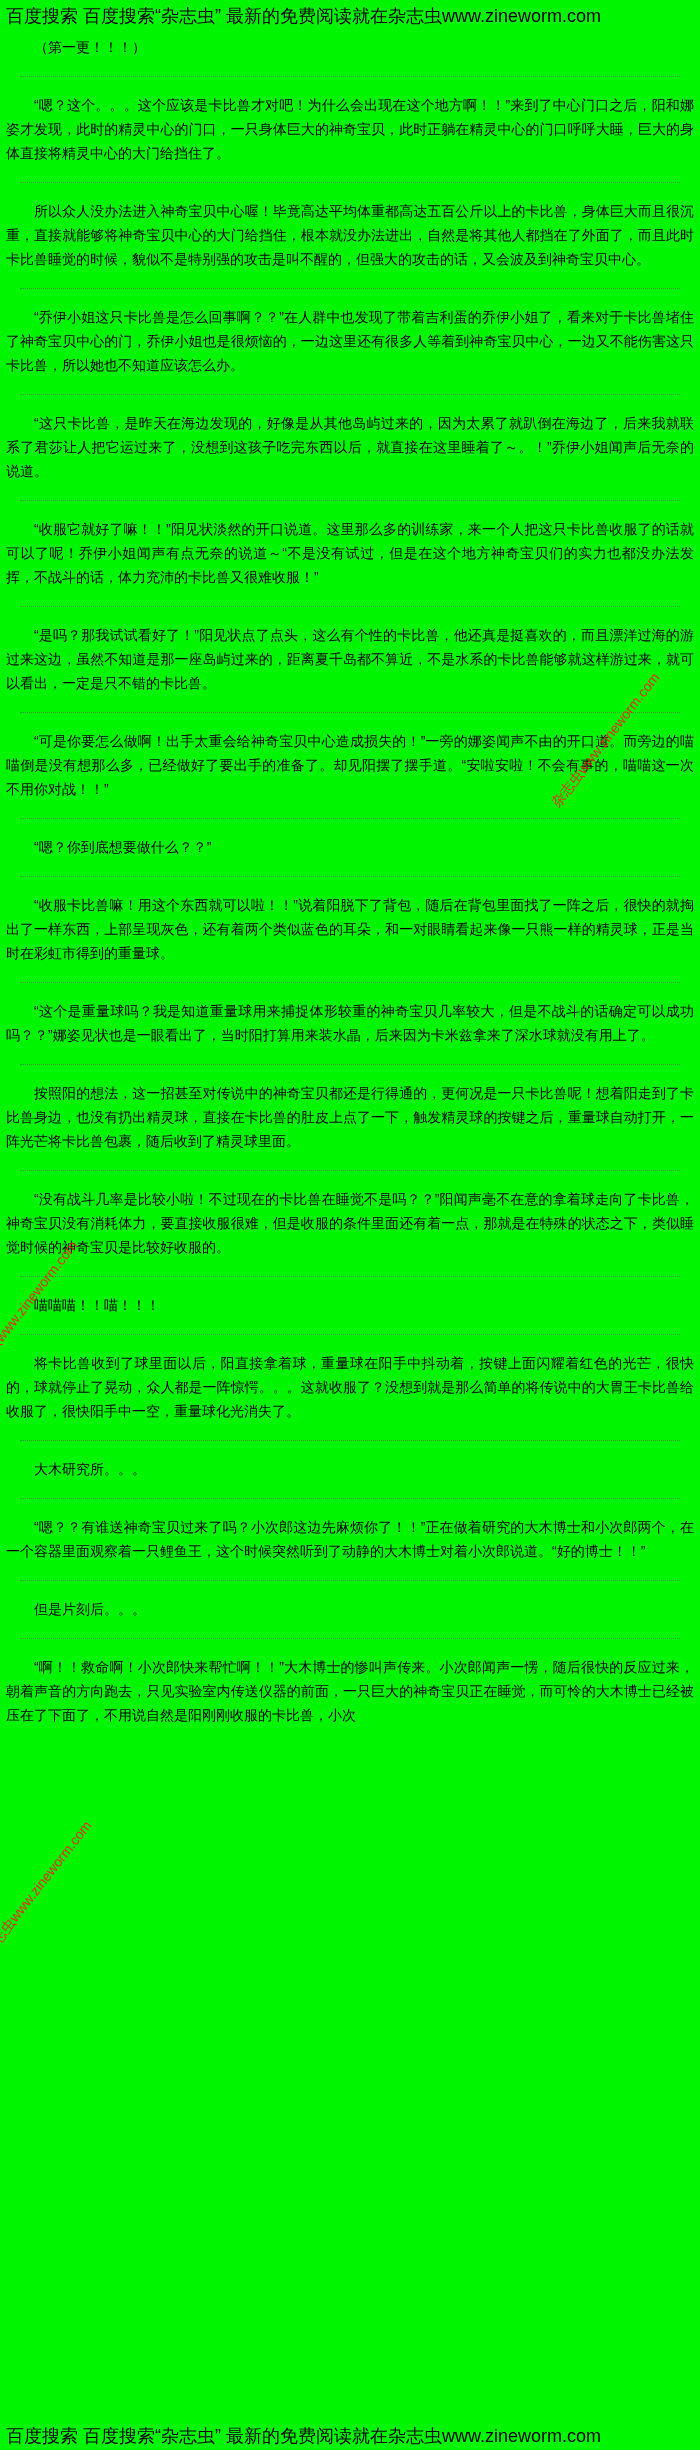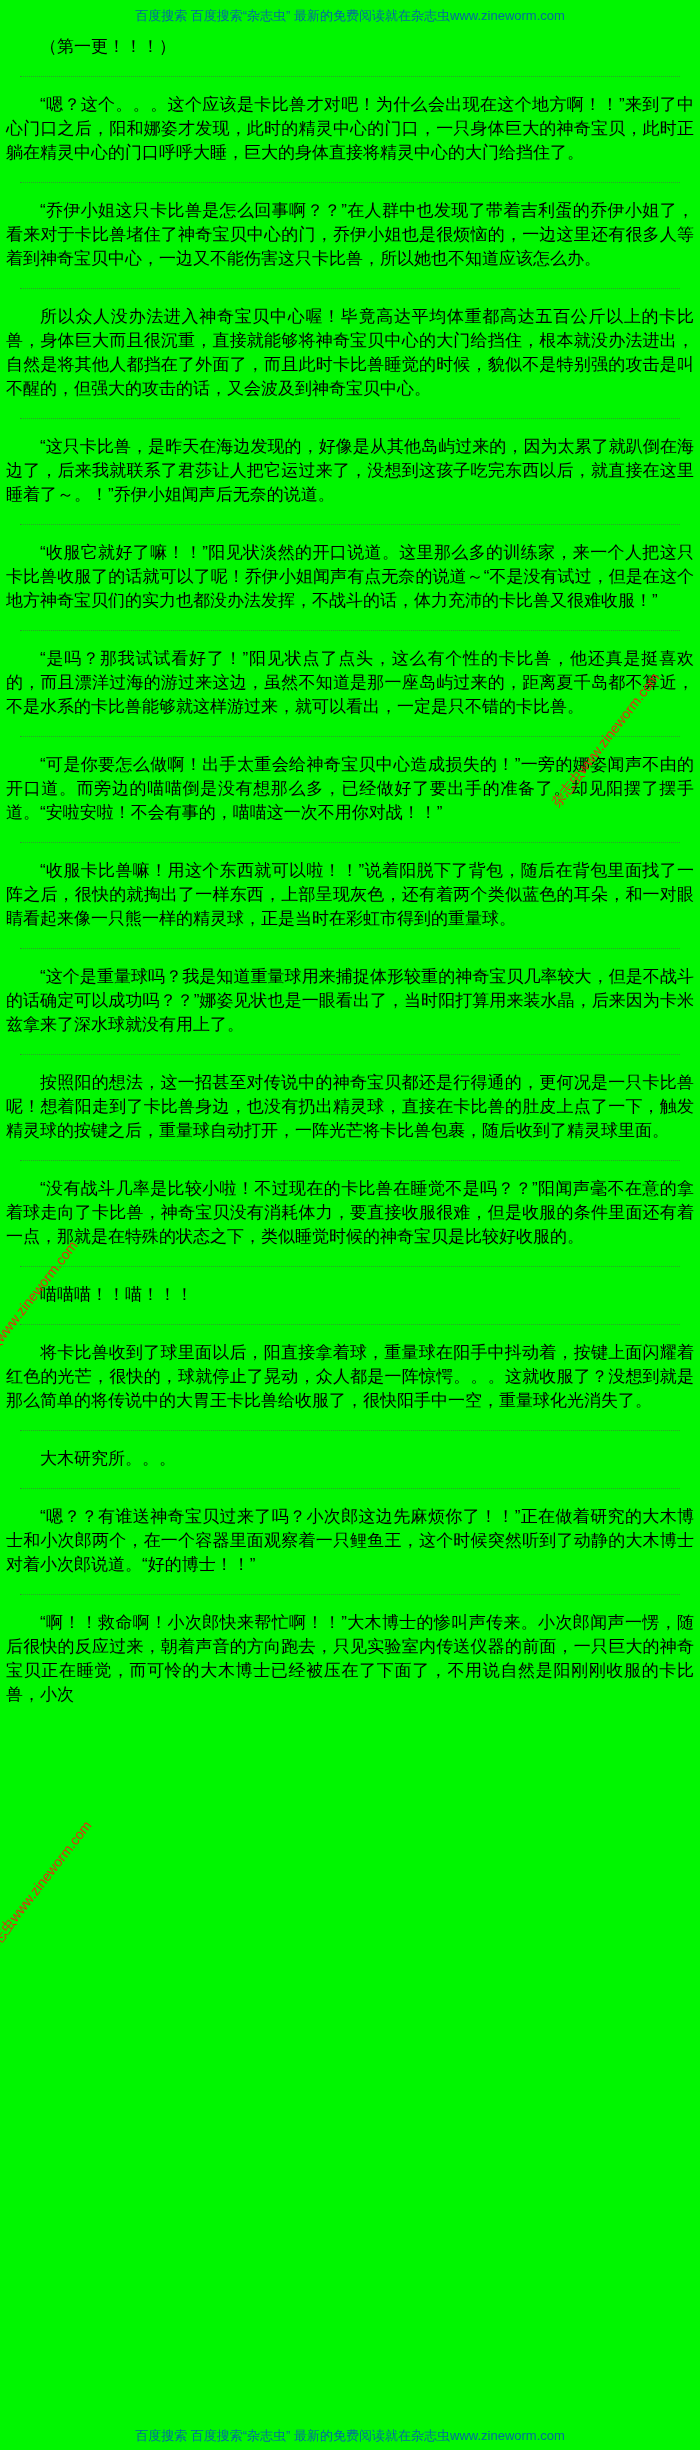--- a/index.html
+++ b/index.html
@@ -5,40 +5,39 @@
   html, body { margin: 0; padding: 0; }
   body {
     width: 700px;
     height: 2450px;
     background: #00f600;
     position: relative;
     overflow: hidden;
     font-family: "Liberation Sans", "DejaVu Sans", sans-serif;
   }
   .promo {
-    color: #0369a1;
-    font-size: 13px;
+    color: #000000;
+    font-size: 18px;
     line-height: 18px;
     padding: 7px 6px 2px 6px;
     white-space: nowrap;
-    text-align: center;
   }
   .promo.bottom {
     position: absolute;
     left: 0;
     right: 0;
     bottom: 5px;
     padding: 0 6px;
   }
   .content {
     padding: 8px 6px 0 6px;
   }
   .para {
     margin: 0 0 34px 0;
-    font-size: 17px;
+    font-size: 14px;
     line-height: 24px;
     color: #000000;
     text-indent: 2em;
     text-align: justify;
     word-break: break-all;
     position: relative;
   }
   .para::after {
     content: "";
     position: absolute;
@@ -62,34 +61,36 @@
   .wm3 { top: 1948px; left: -20px; transform: rotate(-52deg); }
 </style>
 </head>
 <body>
 
 <div class="promo top">百度搜索 百度搜索“杂志虫” 最新的免费阅读就在杂志虫www.zineworm.com</div>
 
 <div class="content" id="content">
     <p class="para">（第一更！！！）</p>
     <p class="para">“嗯？这个。。。这个应该是卡比兽才对吧！为什么会出现在这个地方啊！！”来到了中心门口之后，阳和娜姿才发现，此时的精灵中心的门口，一只身体巨大的神奇宝贝，此时正躺在精灵中心的门口呼呼大睡，巨大的身体直接将精灵中心的大门给挡住了。</p>
+    <p class="para">所以众人没办法进入神奇宝贝中心喔！毕竟高达平均体重都高达五百公斤以上的卡比兽，身体巨大而且很沉重，直接就能够将神奇宝贝中心的大门给挡住，根本就没办法进出，自然是将其他人都挡在了外面了，而且此时卡比兽睡觉的时候，貌似不是特别强的攻击是叫不醒的，但强大的攻击的话，又会波及到神奇宝贝中心。</p>
     <p class="para">“乔伊小姐这只卡比兽是怎么回事啊？？”在人群中也发现了带着吉利蛋的乔伊小姐了，看来对于卡比兽堵住了神奇宝贝中心的门，乔伊小姐也是很烦恼的，一边这里还有很多人等着到神奇宝贝中心，一边又不能伤害这只卡比兽，所以她也不知道应该怎么办。</p>
-    <p class="para">所以众人没办法进入神奇宝贝中心喔！毕竟高达平均体重都高达五百公斤以上的卡比兽，身体巨大而且很沉重，直接就能够将神奇宝贝中心的大门给挡住，根本就没办法进出，自然是将其他人都挡在了外面了，而且此时卡比兽睡觉的时候，貌似不是特别强的攻击是叫不醒的，但强大的攻击的话，又会波及到神奇宝贝中心。</p>
     <p class="para">“这只卡比兽，是昨天在海边发现的，好像是从其他岛屿过来的，因为太累了就趴倒在海边了，后来我就联系了君莎让人把它运过来了，没想到这孩子吃完东西以后，就直接在这里睡着了～。！”乔伊小姐闻声后无奈的说道。</p>
     <p class="para">“收服它就好了嘛！！”阳见状淡然的开口说道。这里那么多的训练家，来一个人把这只卡比兽收服了的话就可以了呢！乔伊小姐闻声有点无奈的说道～“不是没有试过，但是在这个地方神奇宝贝们的实力也都没办法发挥，不战斗的话，体力充沛的卡比兽又很难收服！”</p>
     <p class="para">“是吗？那我试试看好了！”阳见状点了点头，这么有个性的卡比兽，他还真是挺喜欢的，而且漂洋过海的游过来这边，虽然不知道是那一座岛屿过来的，距离夏千岛都不算近，不是水系的卡比兽能够就这样游过来，就可以看出，一定是只不错的卡比兽。</p>
     <p class="para">“可是你要怎么做啊！出手太重会给神奇宝贝中心造成损失的！”一旁的娜姿闻声不由的开口道。而旁边的喵喵倒是没有想那么多，已经做好了要出手的准备了。却见阳摆了摆手道。“安啦安啦！不会有事的，喵喵这一次不用你对战！！”</p>
+    <p class="para">“嗯？你到底想要做什么？？”</p>
     <p class="para">“收服卡比兽嘛！用这个东西就可以啦！！”说着阳脱下了背包，随后在背包里面找了一阵之后，很快的就掏出了一样东西，上部呈现灰色，还有着两个类似蓝色的耳朵，和一对眼睛看起来像一只熊一样的精灵球，正是当时在彩虹市得到的重量球。</p>
     <p class="para">“这个是重量球吗？我是知道重量球用来捕捉体形较重的神奇宝贝几率较大，但是不战斗的话确定可以成功吗？？”娜姿见状也是一眼看出了，当时阳打算用来装水晶，后来因为卡米兹拿来了深水球就没有用上了。</p>
     <p class="para">按照阳的想法，这一招甚至对传说中的神奇宝贝都还是行得通的，更何况是一只卡比兽呢！想着阳走到了卡比兽身边，也没有扔出精灵球，直接在卡比兽的肚皮上点了一下，触发精灵球的按键之后，重量球自动打开，一阵光芒将卡比兽包裹，随后收到了精灵球里面。</p>
     <p class="para">“没有战斗几率是比较小啦！不过现在的卡比兽在睡觉不是吗？？”阳闻声毫不在意的拿着球走向了卡比兽，神奇宝贝没有消耗体力，要直接收服很难，但是收服的条件里面还有着一点，那就是在特殊的状态之下，类似睡觉时候的神奇宝贝是比较好收服的。</p>
     <p class="para">喵喵喵！！喵！！！</p>
     <p class="para">将卡比兽收到了球里面以后，阳直接拿着球，重量球在阳手中抖动着，按键上面闪耀着红色的光芒，很快的，球就停止了晃动，众人都是一阵惊愕。。。这就收服了？没想到就是那么简单的将传说中的大胃王卡比兽给收服了，很快阳手中一空，重量球化光消失了。</p>
     <p class="para">大木研究所。。。</p>
     <p class="para">“嗯？？有谁送神奇宝贝过来了吗？小次郎这边先麻烦你了！！”正在做着研究的大木博士和小次郎两个，在一个容器里面观察着一只鲤鱼王，这个时候突然听到了动静的大木博士对着小次郎说道。“好的博士！！”</p>
+    <p class="para">但是片刻后。。。</p>
     <p class="para">“啊！！救命啊！小次郎快来帮忙啊！！”大木博士的惨叫声传来。小次郎闻声一愣，随后很快的反应过来，朝着声音的方向跑去，只见实验室内传送仪器的前面，一只巨大的神奇宝贝正在睡觉，而可怜的大木博士已经被压在了下面了，不用说自然是阳刚刚收服的卡比兽，小次</p>
   </div>
 
 <div class="promo bottom">百度搜索 百度搜索“杂志虫” 最新的免费阅读就在杂志虫www.zineworm.com</div>
 
 <div class="watermark wm1">杂志虫www.zineworm.com</div>
 <div class="watermark wm2">杂志虫www.zineworm.com</div>
 <div class="watermark wm3">杂志虫www.zineworm.com</div>
 
 </body></html>

